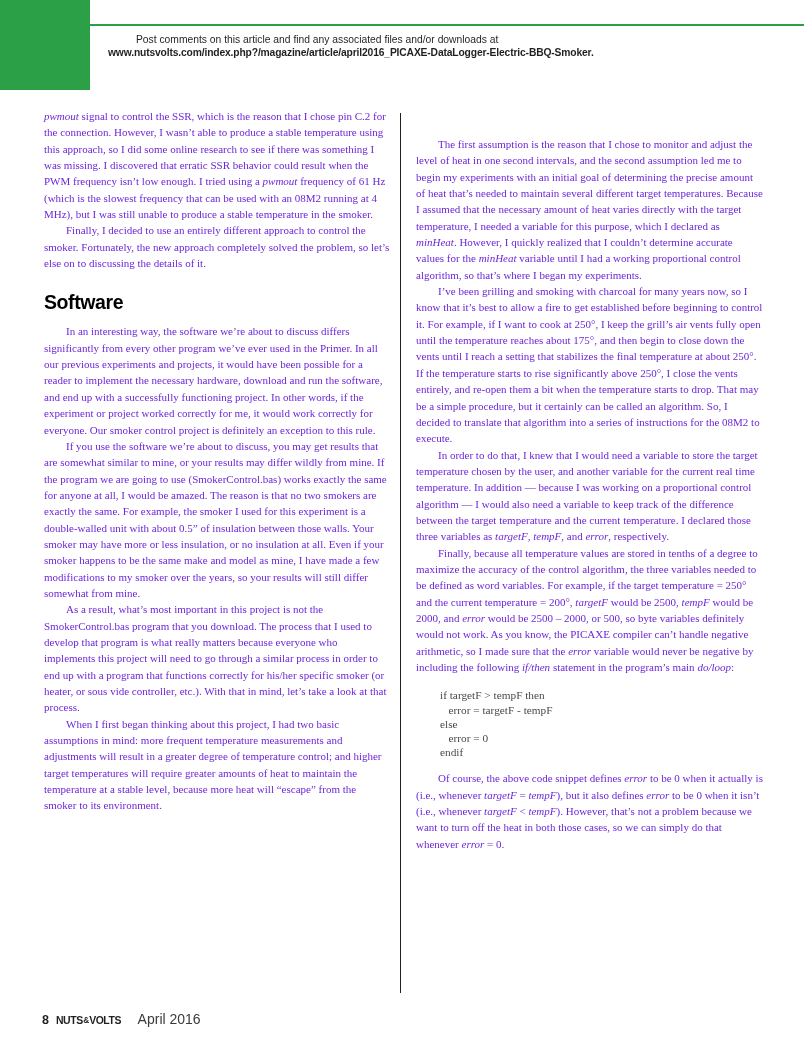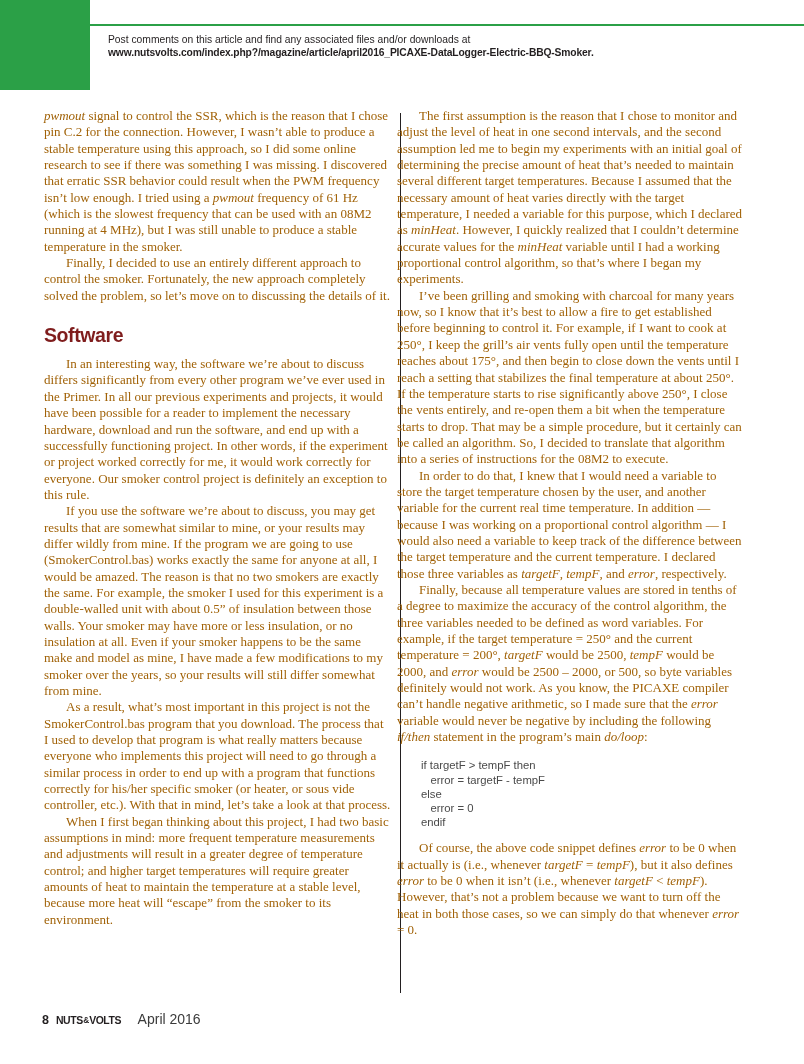--- a/index.html
+++ b/index.html
@@ -40,20 +40,21 @@
     left: 108px;
     top: 34px;
     width: 620px;
     font-family: "Liberation Sans", "DejaVu Sans", sans-serif;
     font-size: 10.3px;
     line-height: 12.6px;
     color: #231f20;
   }
   .header-note .note-lead {
     font-weight: 400;
+    margin-left: 28px;
   }
   .header-note .note-url {
     font-weight: 700;
     letter-spacing: -0.15px;
     margin-top: 8px;
   }
 
   
   .columns {
     position: absolute;
@@ -62,56 +63,56 @@
     width: 804px;
     height: 886px;
   }
   .col {
     position: absolute;
     top: 0;
     width: 347px;
     height: 886px;
   }
   .col-left  { left: 44px; }
-  .col-right { left: 397px; }
+  .col-right { left: 416px; margin-top: 28px; }
 
   .col-divider {
     position: absolute;
     left: 400px;
     top: 5px;
     width: 1px;
     height: 880px;
     background: #231f20;
   }
 
   p.body {
     margin: 0;
-    font-size: 13px;
+    font-size: 11px;
     line-height: 16.35px;
     text-align: left;
     text-indent: 22px;
-    color: #a16207;
+    color: #6d28d9;
   }
   p.body.noindent { text-indent: 0; }
 
   h2.section-head {
     margin: 20px 0 9px 0;
     font-family: "Liberation Sans", "DejaVu Sans", sans-serif;
     font-size: 19.5px;
     font-weight: 700;
     letter-spacing: -0.4px;
-    color: #7f1d1d;
+    color: #000000;
   }
 
   em.var { font-style: italic; }
 
   pre.code-block {
     margin: 13px 0 11px 0;
     padding: 0 0 0 24px;
-    font-family: Liberation Sans, sans-serif;
+    font-family: Liberation Serif, serif;
     font-size: 11.3px;
     line-height: 14.2px;
     color: #4a4a4a;
     white-space: pre;
   }
 
   
   .footer {
     position: absolute;
     left: 42px;
@@ -161,21 +162,21 @@
   <span class="note-lead">Post comments on this article and find any associated files and/or downloads at</span>
   <span class="note-url">www.nutsvolts.com/index.php?/magazine/article/april2016_PICAXE-DataLogger-Electric-BBQ-Smoker.</span>
 </div>
 
 <div class="columns">
 
   <div class="col-divider"></div>
 
   <div class="col col-left">
     <p class="body noindent"><em class="var">pwmout</em> signal to control the SSR, which is the reason that I chose pin C.2 for the connection. However, I wasn’t able to produce a stable temperature using this approach, so I did some online research to see if there was something I was missing. I discovered that erratic SSR behavior could result when the PWM frequency isn’t low enough. I tried using a <em class="var">pwmout</em> frequency of 61 Hz (which is the slowest frequency that can be used with an 08M2 running at 4 MHz), but I was still unable to produce a stable temperature in the smoker.</p>
-    <p class="body">Finally, I decided to use an entirely different approach to control the smoker. Fortunately, the new approach completely solved the problem, so let’s move on to discussing the details of it.</p>
+    <p class="body">Finally, I decided to use an entirely different approach to control the smoker. Fortunately, the new approach completely solved the problem, so let’s else on to discussing the details of it.</p>
     <h2 class="section-head">Software</h2>
     <p class="body">In an interesting way, the software we’re about to discuss differs significantly from every other program we’ve ever used in the Primer. In all our previous experiments and projects, it would have been possible for a reader to implement the necessary hardware, download and run the software, and end up with a successfully functioning project. In other words, if the experiment or project worked correctly for me, it would work correctly for everyone. Our smoker control project is definitely an exception to this rule.</p>
     <p class="body">If you use the software we’re about to discuss, you may get results that are somewhat similar to mine, or your results may differ wildly from mine. If the program we are going to use (SmokerControl.bas) works exactly the same for anyone at all, I would be amazed. The reason is that no two smokers are exactly the same. For example, the smoker I used for this experiment is a double-walled unit with about 0.5” of insulation between those walls. Your smoker may have more or less insulation, or no insulation at all. Even if your smoker happens to be the same make and model as mine, I have made a few modifications to my smoker over the years, so your results will still differ somewhat from mine.</p>
     <p class="body">As a result, what’s most important in this project is not the SmokerControl.bas program that you download. The process that I used to develop that program is what really matters because everyone who implements this project will need to go through a similar process in order to end up with a program that functions correctly for his/her specific smoker (or heater, or sous vide controller, etc.). With that in mind, let’s take a look at that process.</p>
     <p class="body">When I first began thinking about this project, I had two basic assumptions in mind: more frequent temperature measurements and adjustments will result in a greater degree of temperature control; and higher target temperatures will require greater amounts of heat to maintain the temperature at a stable level, because more heat will “escape” from the smoker to its environment.</p>
   </div>
 
   <div class="col col-right">
     <p class="body">The first assumption is the reason that I chose to monitor and adjust the level of heat in one second intervals, and the second assumption led me to begin my experiments with an initial goal of determining the precise amount of heat that’s needed to maintain several different target temperatures. Because I assumed that the necessary amount of heat varies directly with the target temperature, I needed a variable for this purpose, which I declared as <em class="var">minHeat</em>. However, I quickly realized that I couldn’t determine accurate values for the <em class="var">minHeat</em> variable until I had a working proportional control algorithm, so that’s where I began my experiments.</p>
     <p class="body">I’ve been grilling and smoking with charcoal for many years now, so I know that it’s best to allow a fire to get established before beginning to control it. For example, if I want to cook at 250°, I keep the grill’s air vents fully open until the temperature reaches about 175°, and then begin to close down the vents until I reach a setting that stabilizes the final temperature at about 250°. If the temperature starts to rise significantly above 250°, I close the vents entirely, and re-open them a bit when the temperature starts to drop. That may be a simple procedure, but it certainly can be called an algorithm. So, I decided to translate that algorithm into a series of instructions for the 08M2 to execute.</p>

